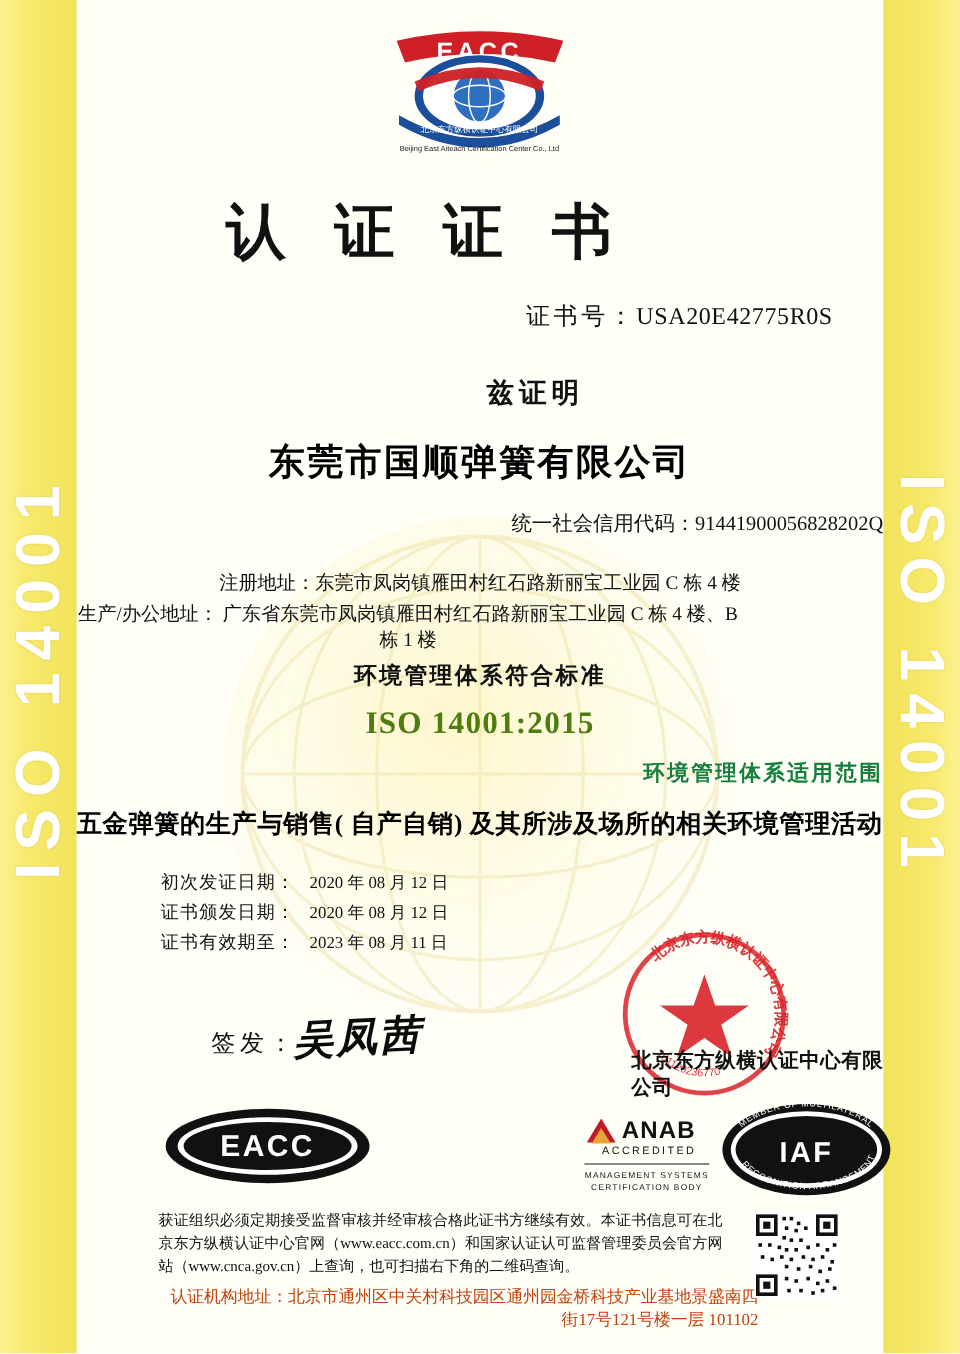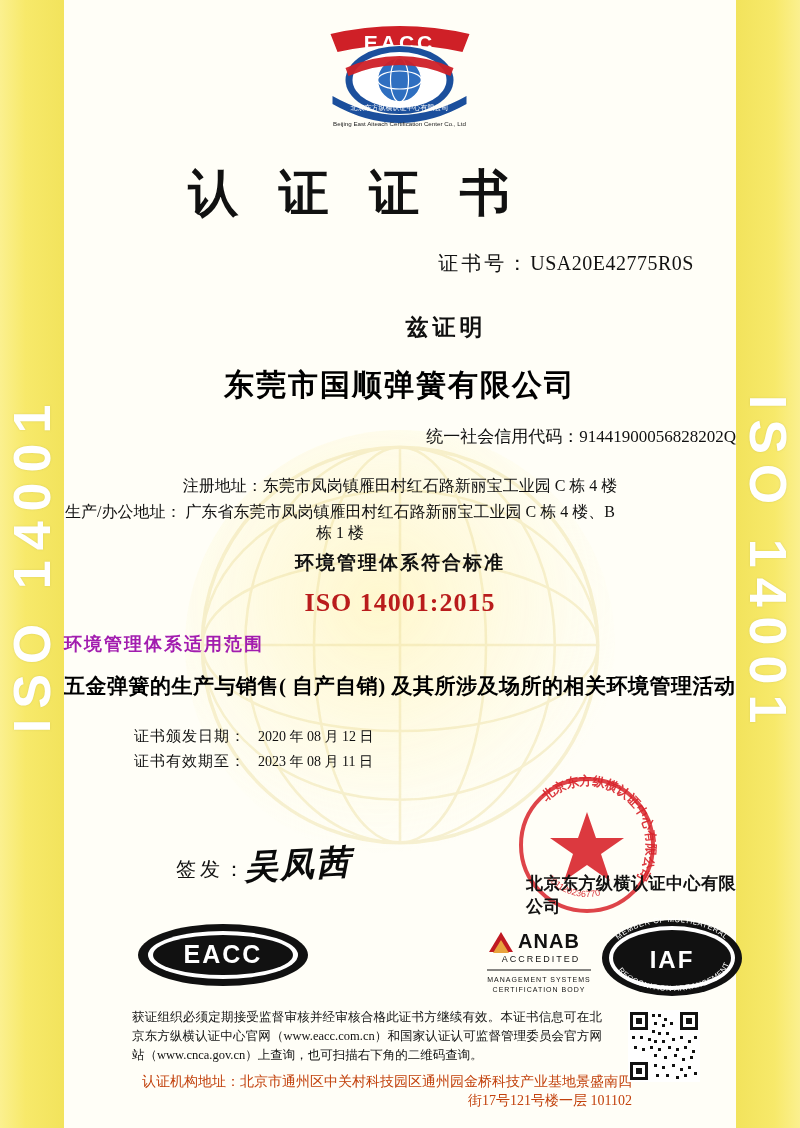--- a/index.html
+++ b/index.html
@@ -159,30 +159,30 @@
     letter-spacing: 2px;
     color: #111;
   }
   .standard {
     position: absolute;
     left: 0; top: 588px; width: 672px;
     text-align: center;
     font-size: 26px;
     font-weight: bold;
     letter-spacing: 1px;
-    color: #b91c1c;
+    color: #4d7c0f;
   }
   .scope-line {
     position: absolute;
     left: 0; top: 632px; width: 672px;
-    text-align: left;
+    text-align: right;
     font-size: 18px;
     font-weight: bold;
     letter-spacing: 2px;
-    color: #a21caf;
+    color: #15803d;
   }
   .scope {
     position: absolute;
     left: 0; top: 672px; width: 672px;
     text-align: left;
     font-size: 21px;
     font-weight: bold;
     letter-spacing: 0.5px;
     color: #000;
   }
@@ -347,20 +347,23 @@
       <div class="credit-code">统一社会信用代码：91441900056828202Q</div>
       <div class="addr1">注册地址：东莞市凤岗镇雁田村红石路新丽宝工业园 C 栋 4 楼</div>
       <div class="addr2">生产/办公地址： 广东省东莞市凤岗镇雁田村红石路新丽宝工业园 C 栋 4 楼、B 栋 1 楼</div>
 
       <div class="std-line">环境管理体系符合标准</div>
       <div class="standard">ISO 14001:2015</div>
       <div class="scope-line">环境管理体系适用范围</div>
       <div class="scope">五金弹簧的生产与销售( 自产自销) 及其所涉及场所的相关环境管理活动</div>
 
       <div class="dates">
+        <span class="row">
+          <span class="dlabel">初次发证日期：</span><span class="dval">2020 年 08 月 12 日</span>
+        </span>
         <span class="row">
           <span class="dlabel">证书颁发日期：</span><span class="dval">2020 年 08 月 12 日</span>
         </span>
         <span class="row">
           <span class="dlabel">证书有效期至：</span><span class="dval">2023 年 08 月 11 日</span>
         </span>
       </div>
 
       <div class="sign-label">签发：</div>
       <div class="signature">吴凤茜</div>

